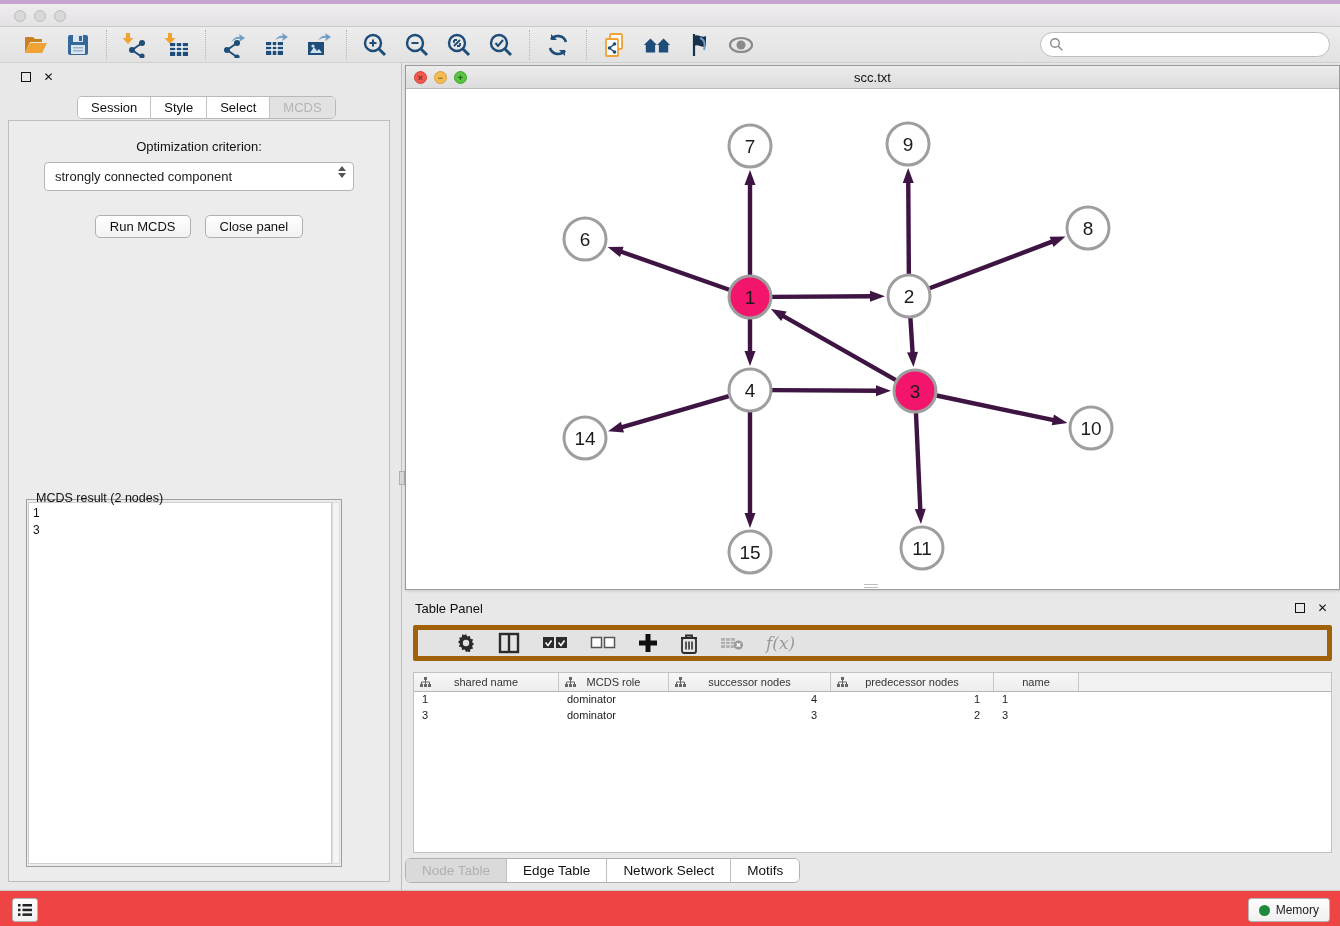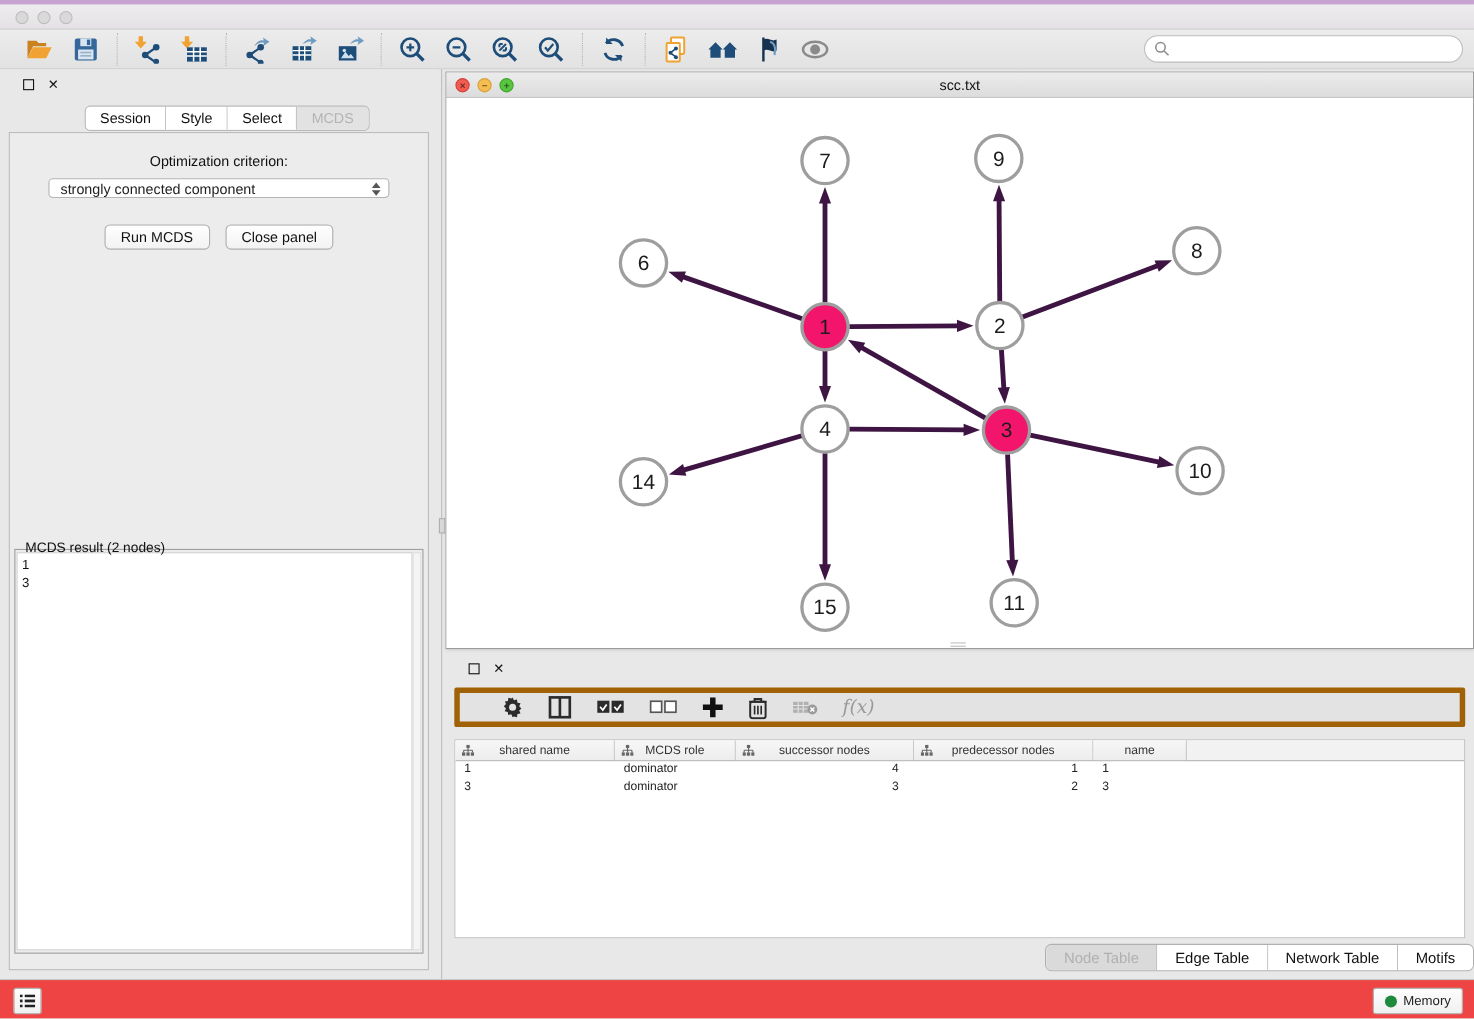--- a/index.html
+++ b/index.html
@@ -32,30 +32,30 @@
   .ph-btn { width:15px; height:15px; margin-left:8px; display:flex; align-items:center; justify-content:center;
     font-size:12px; color:#111; }
   .ph-float { width:10px; height:10px; border:1.5px solid #111; }
   .cp-tabs { position:absolute; left:77px; top:33px; display:flex; border:1px solid #b8b8b8; border-radius:5px; overflow:hidden; background:#fff; }
   .cp-tab { padding:3px 13px; font-size:13px; background:#fff; color:#111; border-right:1px solid #c4c4c4; }
   .cp-tab:last-child { border-right:none; }
   .cp-tab.disabled-active { background:#e2e2e2; color:#b4b4b4; }
   .cp-body { position:absolute; left:8px; top:57px; width:382px; height:762px;
     background:#ececec; border:1px solid #bdbdbd; }
   .opt-label { text-align:center; margin-top:18px; font-size:13px; color:#111; }
-  .select-box { position:relative; margin:8px auto 0 auto; width:310px; height:18px; background:#fff;
+  .select-box { position:relative; margin:8px auto 0 auto; width:310px; height:29px; background:#fff;
     border:1px solid #b5b5b5; border-radius:4px; display:flex; align-items:center; padding:0 22px 0 10px; font-size:13px; }
   .select-arrows { position:absolute; right:7px; top:3px; display:flex; flex-direction:column; gap:2px; }
   .select-arrows i { width:0; height:0; border-left:4px solid transparent; border-right:4px solid transparent; }
   .select-arrows .up { border-bottom:5px solid #555; }
   .select-arrows .down { border-top:5px solid #555; }
   .cp-buttons { display:flex; justify-content:center; gap:14px; margin-top:24px; }
   .mac-btn { background:linear-gradient(#ffffff,#f2f2f2); border:1px solid #b0b0b0; border-radius:5px;
     padding:3px 14px; font-size:13px; color:#111; }
-  .result-group { position:absolute; left:4px; top:372px; width:372px; height:374px;text-decoration:underline; }
+  .result-group { position:absolute; left:17px; top:372px; width:316px; height:374px;text-decoration:underline; }
   .result-legend { position:absolute; left:8px; top:-2px; font-size:12.5px; color:#111; background:#ececef00; z-index:2; padding:0 2px; }
   .result-frame { position:absolute; left:0; top:6px; right:0; bottom:0; border:1px solid #9e9e9e; }
   .result-area { position:absolute; left:2px; top:9px; right:10px; bottom:3px; background:#fff; border:1px solid #cfcfcf;
     font-size:12px; line-height:17px; padding:2px 4px; white-space:pre; color:#111; }
   .result-scroll { position:absolute; right:2px; top:9px; width:8px; bottom:3px; background:#f4f4f4; border:1px solid #dcdcdc; }
   .legend-bg { position:absolute; left:6px; top:0px; height:8px; background:#ececec; z-index:1; }
 
   
   .v-splitter { position:absolute; left:399px; top:63px; width:6px; height:827px; }
   .v-splitter .line { position:absolute; left:2px; top:0; width:1px; height:100%; background:#bdbdbd; }
@@ -85,21 +85,21 @@
   .tp-tool { display:flex; align-items:center; justify-content:center; height:30px; }
   .tp-table { position:absolute; left:8px; top:77px; width:919px; height:181px; background:#fff; border:1px solid #c2c2c2; overflow:hidden; }
   .tbl-header { display:flex; height:19px; border-bottom:1px solid #b5b5b5; background:#f2f2f2; }
   .tbl-hcell { display:flex; align-items:center; justify-content:center; gap:6px; font-size:11px; color:#333;
     border-right:1px solid #c8c8c8; background:linear-gradient(#f7f7f7,#ededed); position:relative; }
   .tbl-hcell .htext { white-space:nowrap; }
   .tbl-hcell .hicon { position:absolute; left:6px; top:4px; }
   .tbl-row { display:flex; height:16px; }
   .tbl-cell { font-size:11px; color:#222; padding:1px 14px 0 8px; white-space:nowrap; }
   .tbl-cell.right { text-align:right; }
-  .tp-tabs { position:absolute; left:0; right:0; top:263px; display:flex; justify-content:flex-end; }
+  .tp-tabs { position:absolute; left:0; right:0; top:263px; display:flex; justify-content:flex-start; }
   .tp-tabgroup { display:flex; border:1px solid #b0b0b0; border-radius:6px; overflow:hidden; background:#fff; }
   .tp-tab { padding:4px 16px; font-size:13.5px; background:#fff; color:#111; border-right:1px solid #c0c0c0; }
   .tp-tab:last-child { border-right:none; }
   .tp-tab.disabled-active { background:#dadada; color:#b0b0b0; }
 
   
   .statusbar { position:absolute; left:0; top:890px; width:1340px; height:36px; background:#ef4444; border-top:1px solid #c6c6c6; }
   .sb-btn { position:absolute; top:7px; height:24px; background:linear-gradient(#fdfdfd,#f0f0f0);
     border:1px solid #b5b5b5; border-radius:3px; display:flex; align-items:center; justify-content:center; gap:6px; font-size:12px; }
   .sb-list { left:12px; width:26px; }
@@ -367,20 +367,21 @@
       <circle cx="344" cy="463" r="21" fill="#ffffff" stroke="#9e9e9e" stroke-width="3"></circle>
       <text x="344" y="469.5" text-anchor="middle" font-size="19" fill="#1c1c1c" font-family="&quot;Liberation Sans&quot;, sans-serif">15</text>
       <circle cx="516" cy="459" r="21" fill="#ffffff" stroke="#9e9e9e" stroke-width="3"></circle>
       <text x="516" y="465.5" text-anchor="middle" font-size="19" fill="#1c1c1c" font-family="&quot;Liberation Sans&quot;, sans-serif">11</text>
     </svg>
   <div class="net-resize-grip"></div>
 </div>
 
 <div class="table-panel">
   <div class="tp-head panel-head">
+    <span class="ph-title">Table Panel</span>
     <span class="ph-btn">
         <span class="ph-float"></span>
       </span>
     <span class="ph-btn">✕</span>
   </div>
   <div class="tp-toolbar">
     <span class="tp-tool">
       <svg width="20" height="20" viewBox="0 0 20 20">
           <path d="M10 1l1.2 2.6 2.8-.6 .4 2.8 2.8 .6-1.2 2.6 2 2-2 2 1.2 2.6-2.8 .6-.4 2.8-2.8-.6L10 19l-1.2-2.6-2.8 .6-.4-2.8-2.8-.6 1.2-2.6-2-2 2-2L3 4.8l2.8-.6 .4-2.8 2.8 .6z" fill="#2b2b2b"></path>
           <circle cx="10" cy="10" r="3.2" fill="#e3e3e3"></circle>
@@ -488,21 +489,21 @@
           <div class="tbl-cell right" style="width: 162px;">3</div>
           <div class="tbl-cell right" style="width: 163px;">2</div>
           <div class="tbl-cell" style="width: 85px;">3</div>
         </div>
       </div>
   </div>
   <div class="tp-tabs">
     <div class="tp-tabgroup">
         <div class="tp-tab disabled-active">Node Table</div>
         <div class="tp-tab">Edge Table</div>
-        <div class="tp-tab">Network Table</div>
+        <div class="tp-tab">Network Select</div>
         <div class="tp-tab">Motifs</div>
       </div>
   </div>
 </div>
 
 <div class="statusbar">
   <div class="sb-btn sb-list">
     <svg width="14" height="12" viewBox="0 0 14 12">
         <rect x="0" y="0" width="2.5" height="2.5" fill="#222"></rect>
         <rect x="4.5" y="0" width="9.5" height="2.5" fill="#222"></rect>

